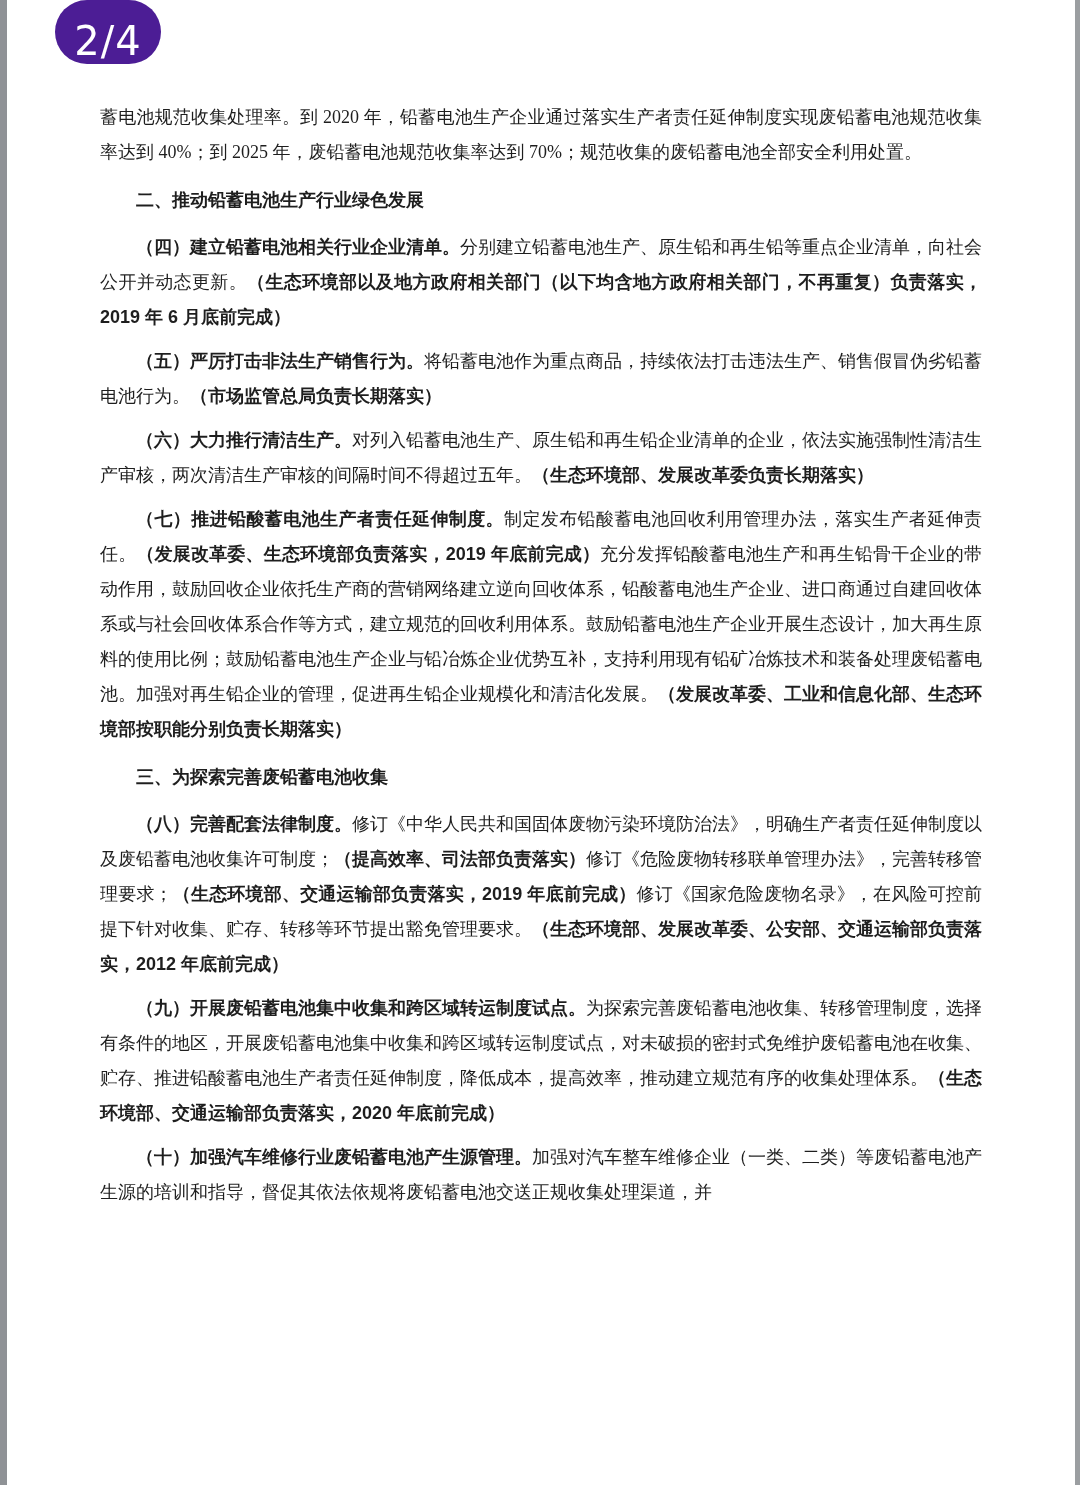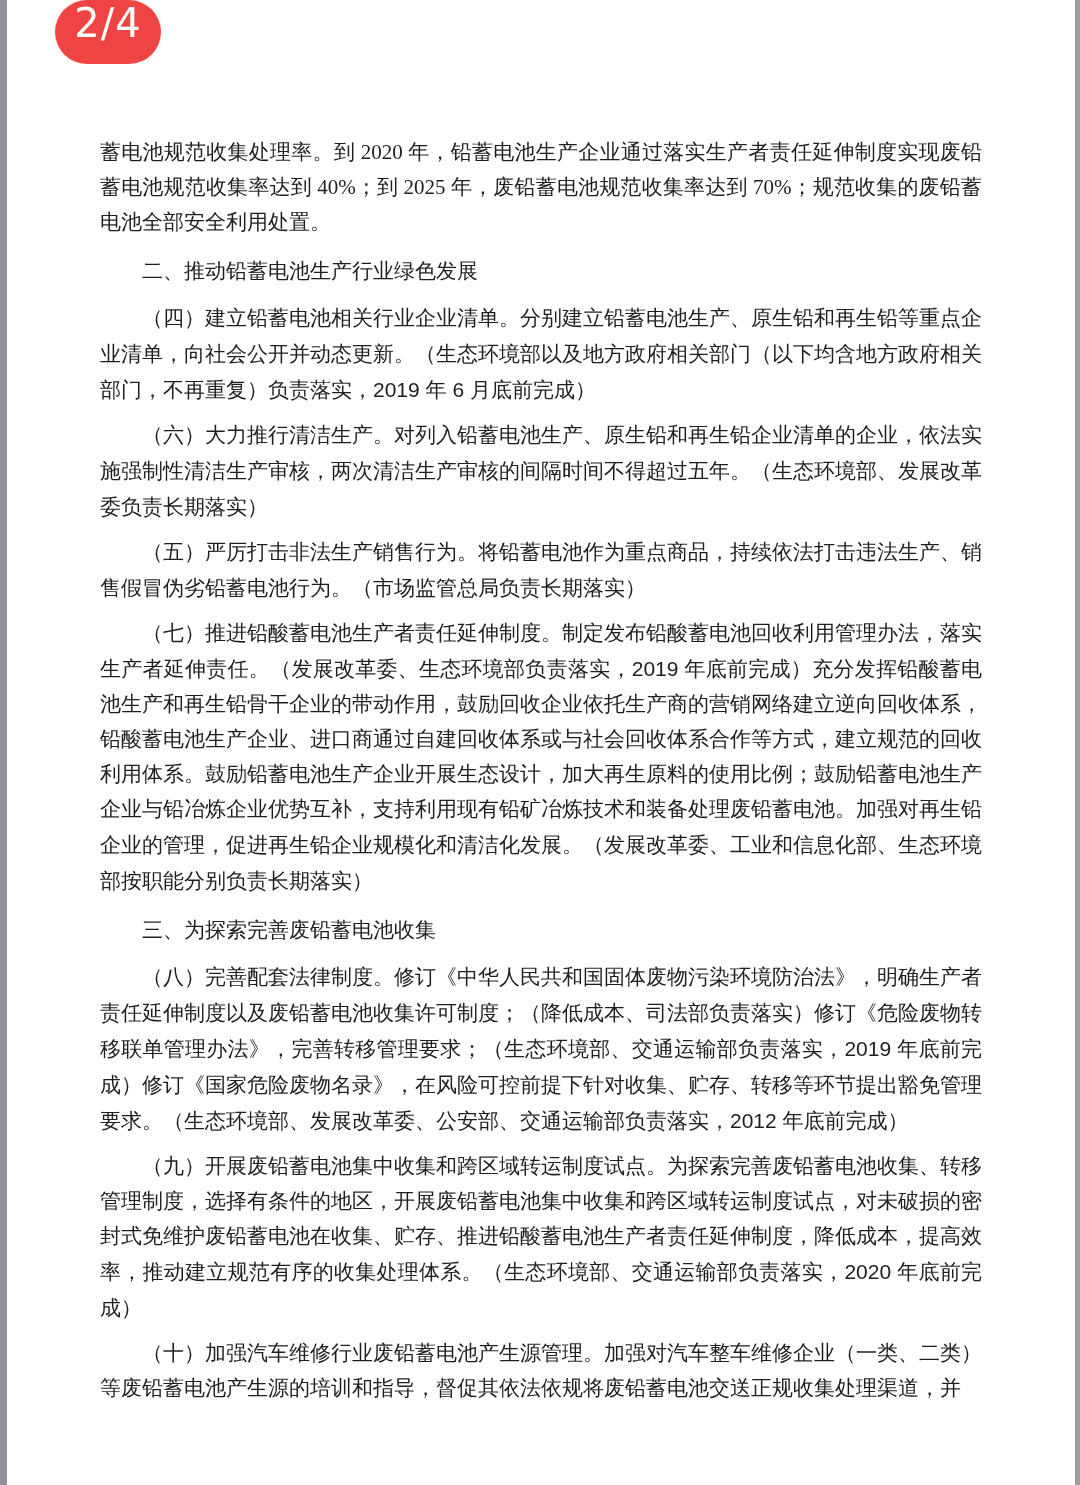--- a/index.html
+++ b/index.html
@@ -22,75 +22,74 @@
   }
   .edge-strip.left  { left: 0;  width: 7px; background: #8f9296; }
   .edge-strip.right { right: 0; width: 5px; background: #9b9ea1; }
 
   .page-badge {
     position: absolute;
     left: 55px;
     top: 0px;
     width: 106px;
     height: 64px;
-    background: #ef4444;
+    background: #4c1d95;
     border-radius: 33px;
     display: flex;
-    align-items: flex-start;
+    align-items: flex-end;
     justify-content: center;
     color: #ffffff;
     font-family: "DejaVu Sans", "Liberation Sans", sans-serif;
     font-size: 40px;
     letter-spacing: 1px;
     z-index: 3;
   }
 
   .doc {
     position: absolute;
     top: 100px;
     left: 100px;
     width: 882px;
     color: #1e1e1e;
-    font-size: 21px;
+    font-size: 18px;
     line-height: 35px;
     text-align: justify;
-    margin-top: 35px;
   }
   .doc p {
     margin: 0 0 9px 0;
   }
   .doc p.body { text-indent: 2em; }
   .doc p.body.no-indent { text-indent: 0; }
   .doc p.heading {
     text-indent: 2em;
     font-weight: 700;
     font-family: "Liberation Sans", "DejaVu Sans", sans-serif;
     margin: 13px 0 12px 0;
   }
   .doc .bold {
-    font-weight: 400;
+    font-weight: 700;
     font-family: "Liberation Sans", "DejaVu Sans", sans-serif;
   }
 </style>
 </head>
 <body>
 
 <div class="edge-strip left"></div>
 <div class="edge-strip right"></div>
 
 <div class="page-badge">
   <span>2/4</span>
 </div>
 
 <div class="doc">
   <div>
       <p class="body no-indent"><span>蓄电池规范收集处理率。到 2020 年，铅蓄电池生产企业通过落实生产者责任延伸制度实现废铅蓄电池规范收集率达到 40%；到 2025 年，废铅蓄电池规范收集率达到 70%；规范收集的废铅蓄电池全部安全利用处置。</span></p>
       <p class="heading"><span class="bold">二、推动铅蓄电池生产行业绿色发展</span></p>
       <p class="body"><span class="bold">（四）建立铅蓄电池相关行业企业清单。</span><span>分别建立铅蓄电池生产、原生铅和再生铅等重点企业清单，向社会公开并动态更新。</span><span class="bold">（生态环境部以及地方政府相关部门（以下均含地方政府相关部门，不再重复）负责落实，2019 年 6 月底前完成）</span></p>
+      <p class="body"><span class="bold">（五）严厉打击非法生产销售行为。</span><span>将铅蓄电池作为重点商品，持续依法打击违法生产、销售假冒伪劣铅蓄电池行为。</span><span class="bold">（市场监管总局负责长期落实）</span></p>
       <p class="body"><span class="bold">（六）大力推行清洁生产。</span><span>对列入铅蓄电池生产、原生铅和再生铅企业清单的企业，依法实施强制性清洁生产审核，两次清洁生产审核的间隔时间不得超过五年。</span><span class="bold">（生态环境部、发展改革委负责长期落实）</span></p>
-      <p class="body"><span class="bold">（五）严厉打击非法生产销售行为。</span><span>将铅蓄电池作为重点商品，持续依法打击违法生产、销售假冒伪劣铅蓄电池行为。</span><span class="bold">（市场监管总局负责长期落实）</span></p>
       <p class="body"><span class="bold">（七）推进铅酸蓄电池生产者责任延伸制度。</span><span>制定发布铅酸蓄电池回收利用管理办法，落实生产者延伸责任。</span><span class="bold">（发展改革委、生态环境部负责落实，2019 年底前完成）</span><span>充分发挥铅酸蓄电池生产和再生铅骨干企业的带动作用，鼓励回收企业依托生产商的营销网络建立逆向回收体系，铅酸蓄电池生产企业、进口商通过自建回收体系或与社会回收体系合作等方式，建立规范的回收利用体系。鼓励铅蓄电池生产企业开展生态设计，加大再生原料的使用比例；鼓励铅蓄电池生产企业与铅冶炼企业优势互补，支持利用现有铅矿冶炼技术和装备处理废铅蓄电池。加强对再生铅企业的管理，促进再生铅企业规模化和清洁化发展。</span><span class="bold">（发展改革委、工业和信息化部、生态环境部按职能分别负责长期落实）</span></p>
       <p class="heading"><span class="bold">三、为探索完善废铅蓄电池收集</span></p>
-      <p class="body"><span class="bold">（八）完善配套法律制度。</span><span>修订《中华人民共和国固体废物污染环境防治法》，明确生产者责任延伸制度以及废铅蓄电池收集许可制度；</span><span class="bold">（降低成本、司法部负责落实）</span><span>修订《危险废物转移联单管理办法》，完善转移管理要求；</span><span class="bold">（生态环境部、交通运输部负责落实，2019 年底前完成）</span><span>修订《国家危险废物名录》，在风险可控前提下针对收集、贮存、转移等环节提出豁免管理要求。</span><span class="bold">（生态环境部、发展改革委、公安部、交通运输部负责落实，2012 年底前完成）</span></p>
+      <p class="body"><span class="bold">（八）完善配套法律制度。</span><span>修订《中华人民共和国固体废物污染环境防治法》，明确生产者责任延伸制度以及废铅蓄电池收集许可制度；</span><span class="bold">（提高效率、司法部负责落实）</span><span>修订《危险废物转移联单管理办法》，完善转移管理要求；</span><span class="bold">（生态环境部、交通运输部负责落实，2019 年底前完成）</span><span>修订《国家危险废物名录》，在风险可控前提下针对收集、贮存、转移等环节提出豁免管理要求。</span><span class="bold">（生态环境部、发展改革委、公安部、交通运输部负责落实，2012 年底前完成）</span></p>
       <p class="body"><span class="bold">（九）开展废铅蓄电池集中收集和跨区域转运制度试点。</span><span>为探索完善废铅蓄电池收集、转移管理制度，选择有条件的地区，开展废铅蓄电池集中收集和跨区域转运制度试点，对未破损的密封式免维护废铅蓄电池在收集、贮存、推进铅酸蓄电池生产者责任延伸制度，降低成本，提高效率，推动建立规范有序的收集处理体系。</span><span class="bold">（生态环境部、交通运输部负责落实，2020 年底前完成）</span></p>
       <p class="body"><span class="bold">（十）加强汽车维修行业废铅蓄电池产生源管理。</span><span>加强对汽车整车维修企业（一类、二类）等废铅蓄电池产生源的培训和指导，督促其依法依规将废铅蓄电池交送正规收集处理渠道，并</span></p>
     </div>
 </div>
 
 </body></html>

